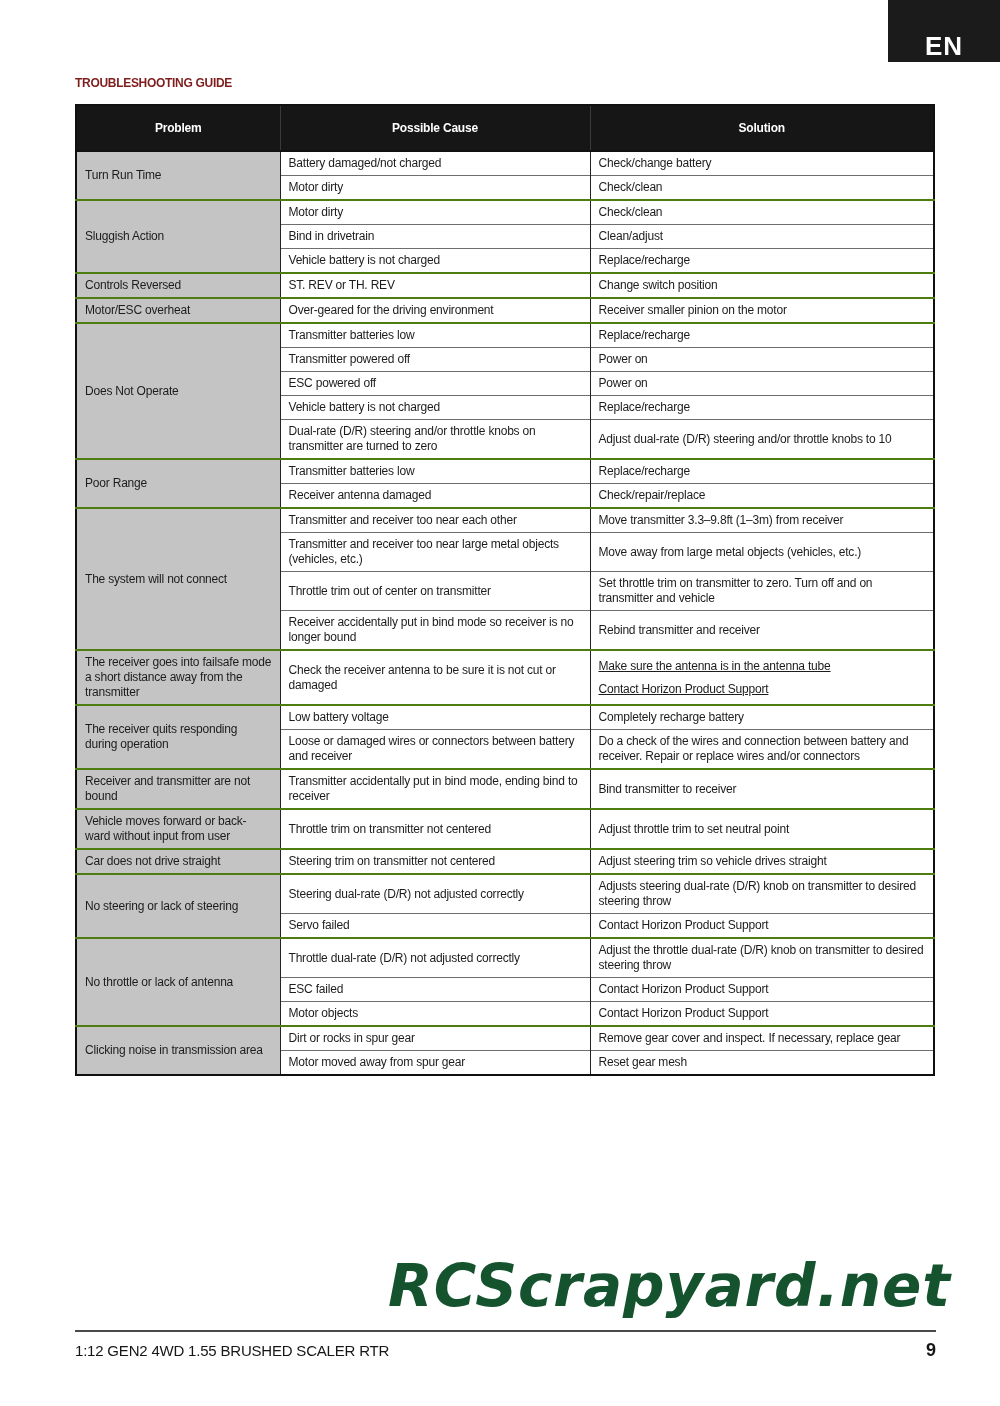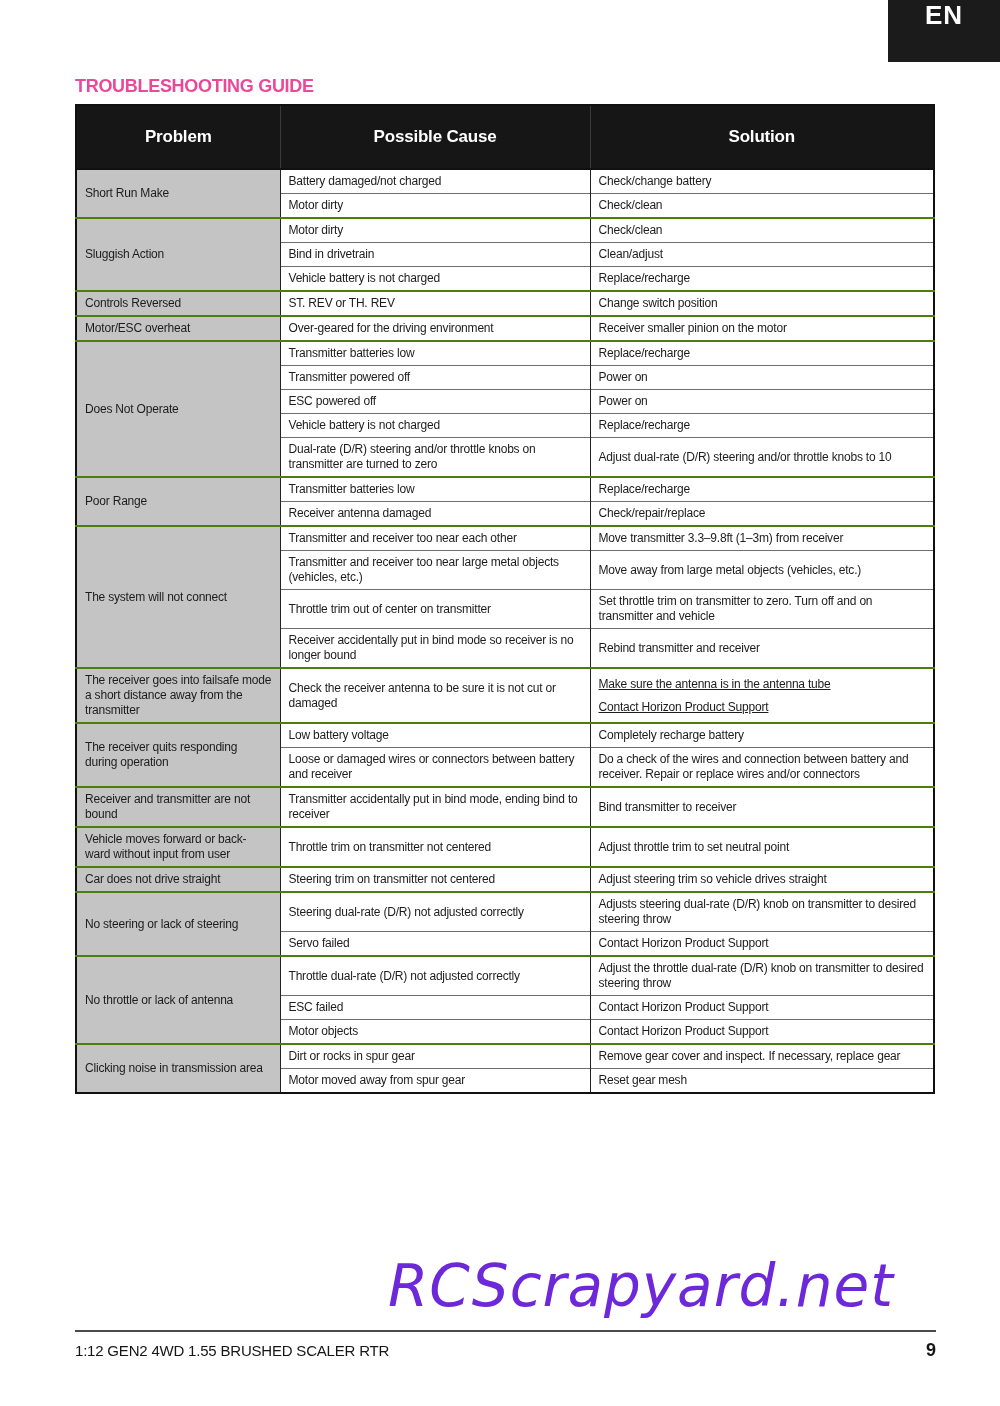--- a/index.html
+++ b/index.html
@@ -11,51 +11,51 @@
     height: 1406px;
     background: #ffffff;
     overflow: hidden;
   }
   .en-badge {
     position: absolute;
     left: 888px; top: 0;
     width: 112px; height: 62px;
     background: #1b1b1b;
     color: #ffffff;
-    display: flex; align-items: flex-start; justify-content: center;
+    display: flex; align-items: flex-end; justify-content: center;
     font-size: 26px; font-weight: bold; letter-spacing: 1px;
   }
   .page-title {
     position: absolute;
     left: 75px; top: 76px;
-    font-size: 18px;
-    font-weight: bold;
-    color: #ec4899;
+    font-size: 12px;
+    font-weight: bold;
+    color: #7f1d1d;
     letter-spacing: -0.3px;
   }
   .ts-table {
     position: absolute;
     left: 75px; top: 104px;
     width: 858px;
     border-collapse: collapse;
     table-layout: fixed;
     border: 2px solid #101010;
     font-size: 12px;
     letter-spacing: -0.2px;
     color: #1c1c1c;
   }
   .ts-table col.c1 { width: 204px; }
   .ts-table col.c2 { width: 310px; }
   .ts-table col.c3 { width: 344px; }
   .ts-table th {
     background: #161616;
     color: #ffffff;
-    font-size: 17px;
-    font-weight: bold;
-    padding: 21px 6px;
+    font-size: 12px;
+    font-weight: bold;
+    padding: 15px 6px;
     text-align: center;
     border-left: 1px solid #3a3a3a;
     border-bottom: 2px solid #101010;
   }
   .ts-table td {
     padding: 4px 8px;
     vertical-align: middle;
     line-height: 15px;
     border-left: 1px solid #222222;
     border-top: 1px solid #6e6e6e;
@@ -65,24 +65,24 @@
     background: #c4c4c4;
     border-top: 2px solid #101010;
   }
   .sol-line { margin: 2px 0 8px 0; text-decoration: underline; }
   .sol-line:last-child { margin-bottom: 2px; }
   .watermark {
     position: absolute;
     left: 388px; top: 1252px;
     font-family: "DejaVu Sans", sans-serif;
     font-style: italic;
-    font-weight: normal;
+    font-weight: bold;
     font-size: 58px;
     letter-spacing: 1px;
-    color: #6d28d9;
+    color: #14532d;
     white-space: nowrap;
     z-index: 3;
   }
   .footer-rule {
     position: absolute;
     left: 75px; top: 1330px;
     width: 861px; height: 2px;
     background: #4a4a4a;
     z-index: 1;
   }
@@ -121,21 +121,21 @@
     </colgroup>
     <thead>
         <tr>
           <th>Problem</th>
           <th>Possible Cause</th>
           <th>Solution</th>
         </tr>
       </thead>
     <tbody>
         <tr class="group-start">
-          <td class="problem" rowspan="2">Short Run Make</td>
+          <td class="problem" rowspan="2">Turn Run Time</td>
           <td>Battery damaged/not charged</td>
           <td>Check/change battery</td>
         </tr>
         <tr>
           <td>Motor dirty</td>
           <td>Check/clean</td>
         </tr>
         <tr class="group-start">
           <td class="problem" rowspan="3">Sluggish Action</td>
           <td>Motor dirty</td>

